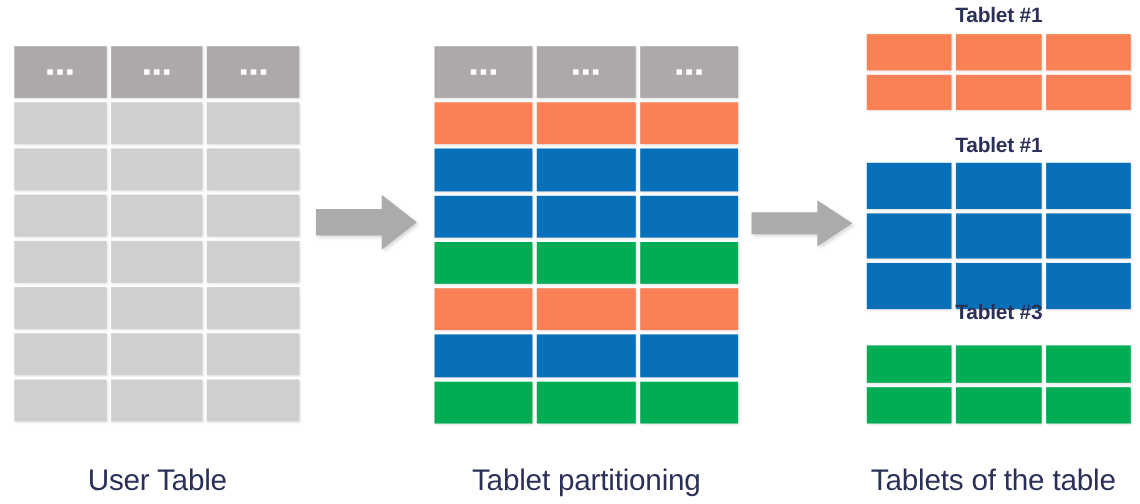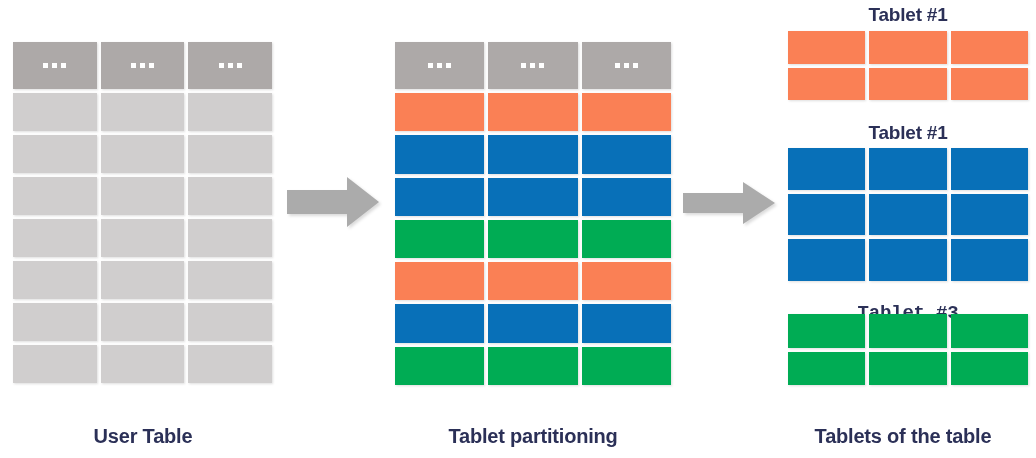--- a/index.html
+++ b/index.html
@@ -118,29 +118,29 @@
     width: 240px;
     filter: drop-shadow(1.5px 1.5px 1.2px rgba(0,0,0,0.13));
   }
 
   #tablet-1-title { top: 5px; }
   #tablet-1-grid  { top: 31px; height: 69px; }
 
   #tablet-2-title { top: 123px; }
   #tablet-2-grid  { top: 148px; height: 133px; }
 
-  #tablet-3-title { top: 303px; font-family: Liberation Mono, monospace; }
+  #tablet-3-title { top: 275px; }
   #tablet-3-grid  { top: 314px; height: 71px; }
 
   
   .caption {
     position: absolute;
     color: #2B3057;
-    font-size: 20px;
-    font-weight: bold;
+    font-size: 27px;
+    font-weight: normal;
     letter-spacing: -0.2px;
     text-align: center;
     line-height: 24px;
   }
   #caption-user      { left: 10px;  top: 424px; width: 266px; }
   #caption-partition { left: 395px; top: 424px; width: 276px; }
   #caption-tablets   { left: 770px; top: 424px; width: 266px; text-align: center; }
 </style>
 </head>
 <body>

